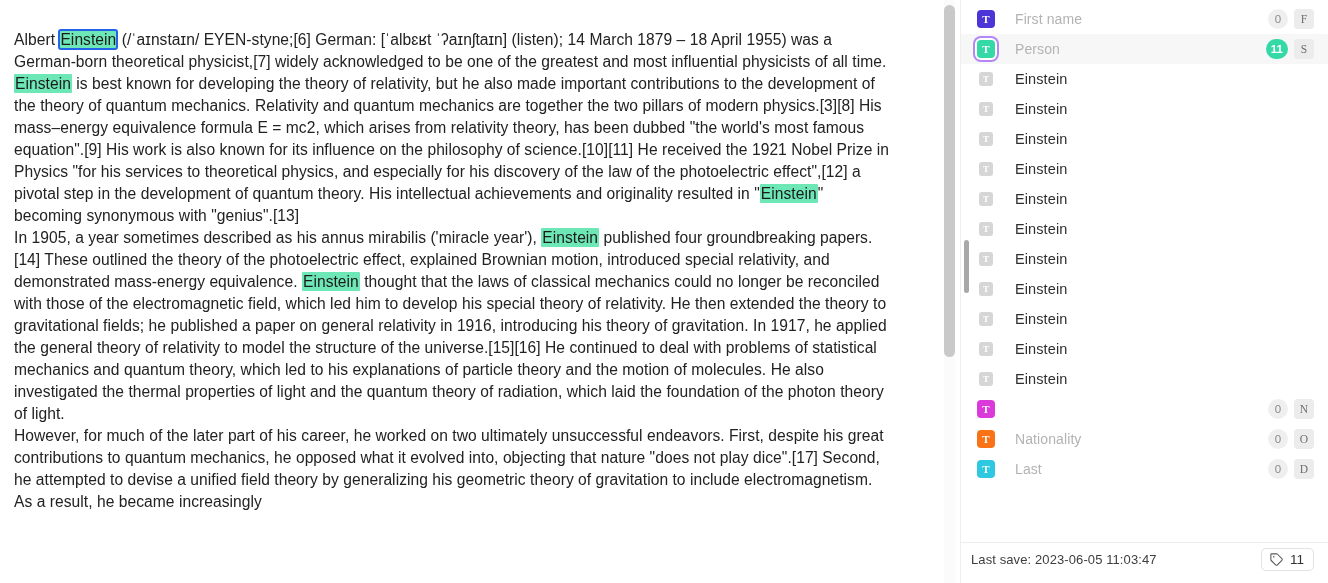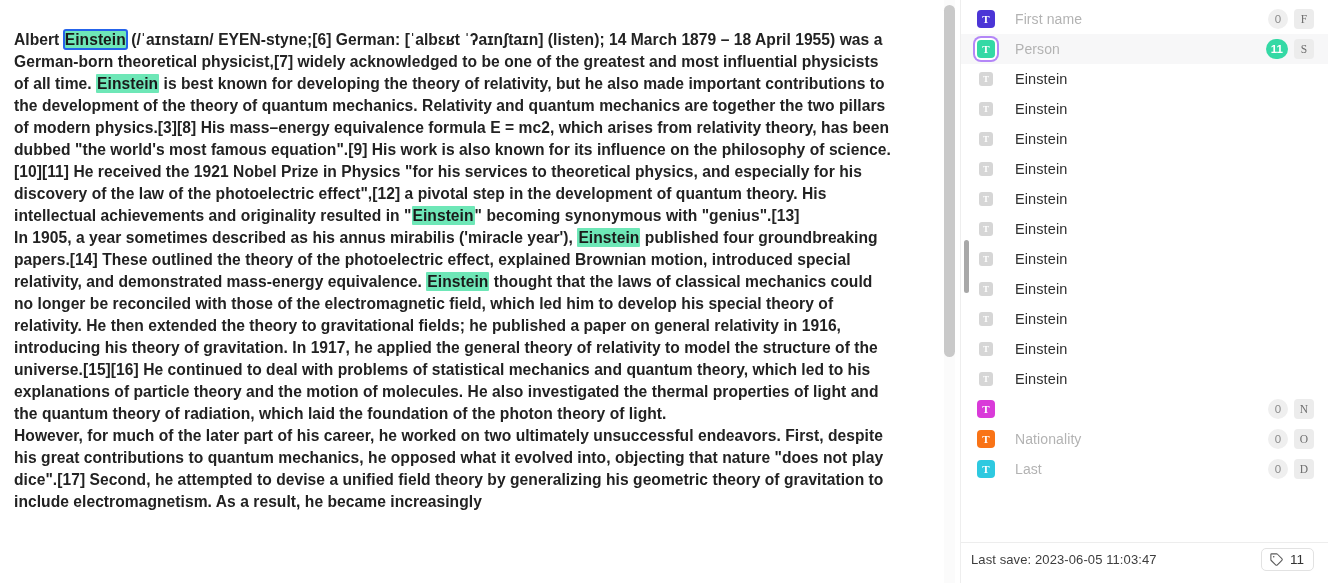--- a/index.html
+++ b/index.html
@@ -34,21 +34,21 @@
     top: 29px;
     width: 880px;
     font-size: 15.6px;
     line-height: 22px;
     color: #222222;
     letter-spacing: 0.05px;
     white-space: pre-wrap;
     word-wrap: break-word;
   }
 
-  .para { margin: 0 0 0 0; font-weight: bold; }
+  .para { margin: 0 0 0 0; }
 
   .hl {
     background: #6ee7b7;
     color: #1a1a1a;
     padding: 1px 1px;
     border-radius: 1px;
     box-decoration-break: clone;
     -webkit-box-decoration-break: clone;
   }
   .hl.sel {

